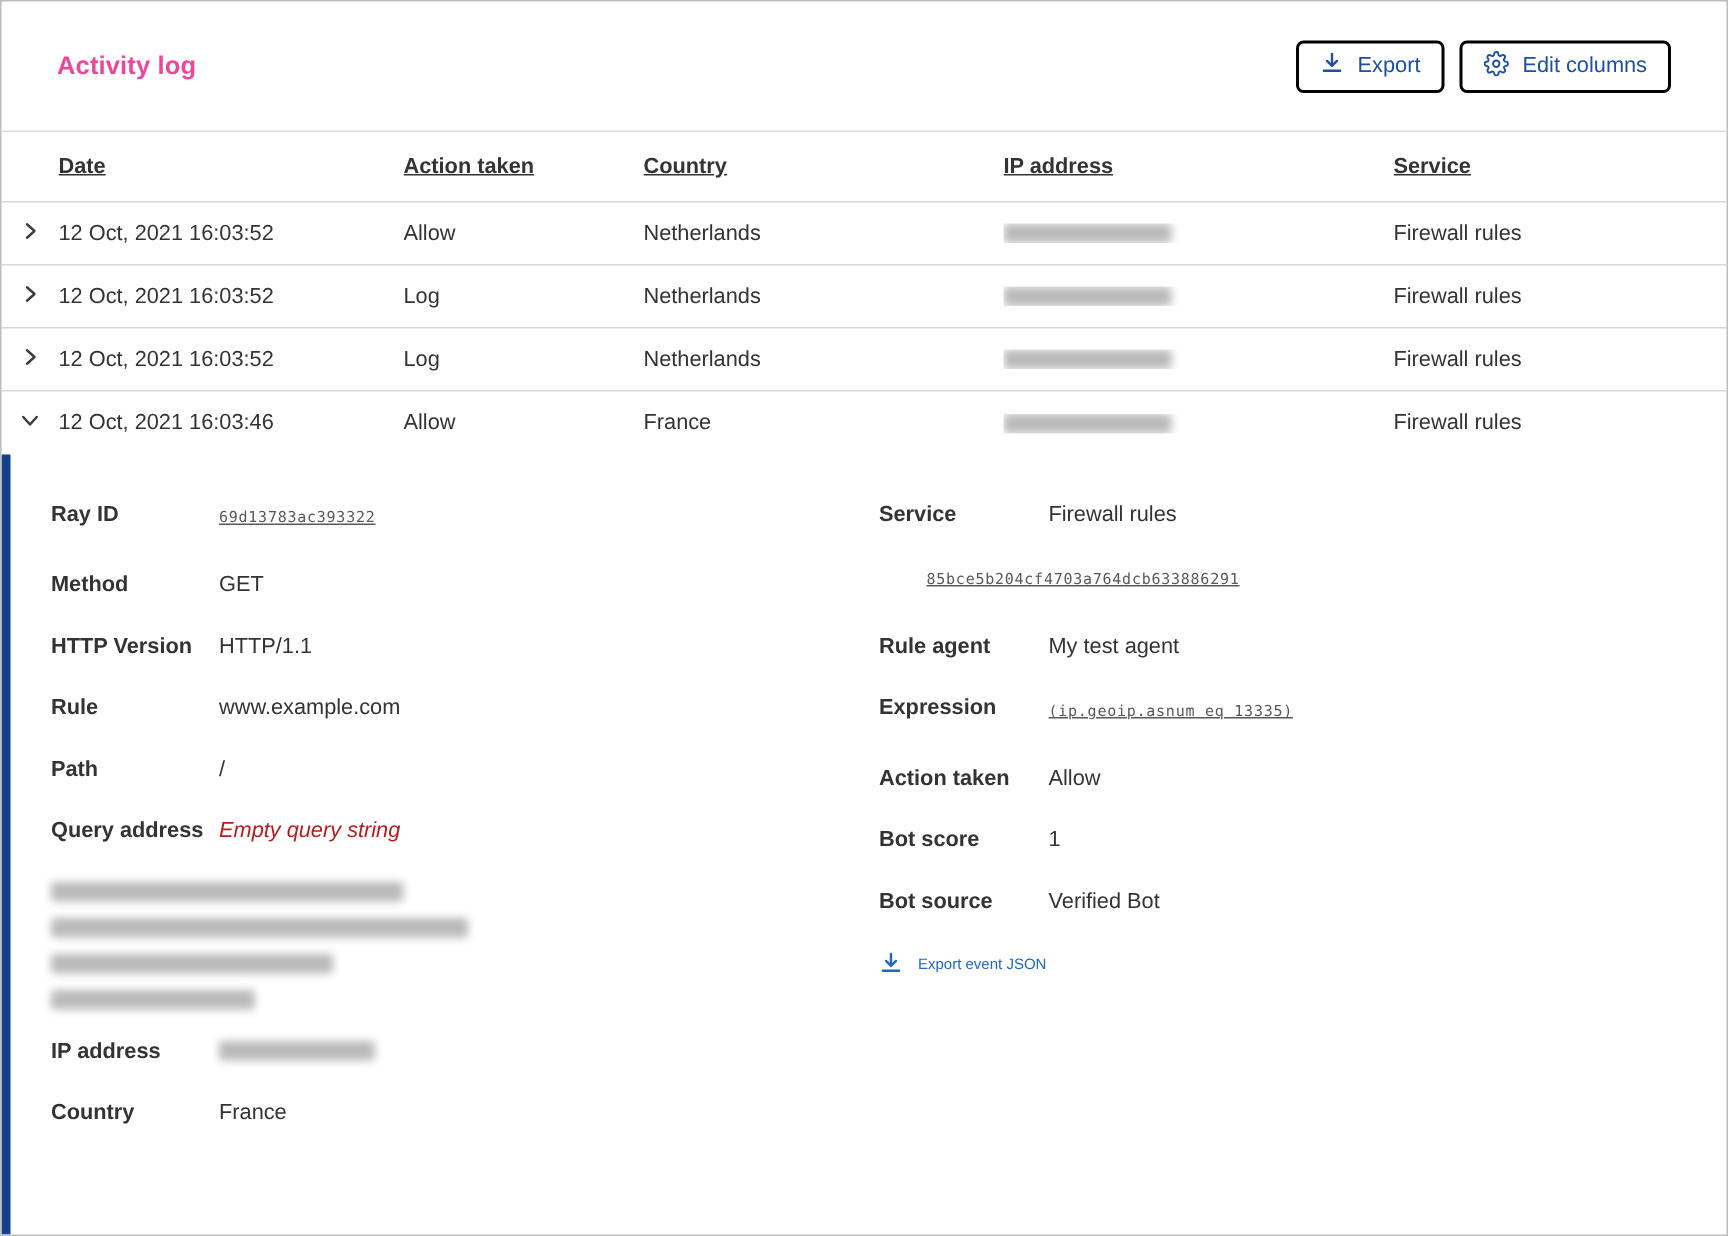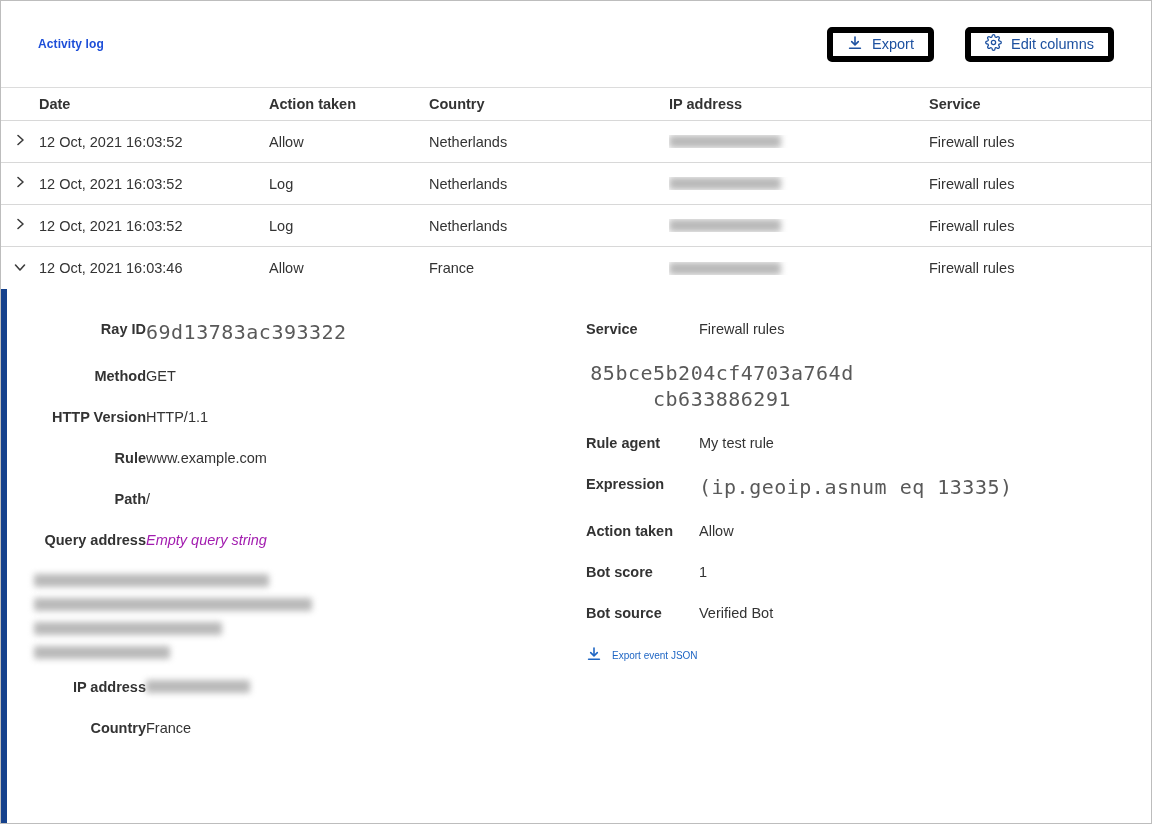--- a/index.html
+++ b/index.html
@@ -13,41 +13,41 @@
     display:flex; flex-direction:column;
     overflow:hidden;
   }
 
   
   .header {
     height:86px; flex:0 0 auto;
     display:flex; align-items:center; justify-content:space-between;
     padding:0 37px;
   }
-  .page-title { font-size:12px; font-weight:700; color:#1d4ed8; letter-spacing:.1px; }
+  .page-title { font-size:17px; font-weight:700; color:#ec4899; letter-spacing:.1px; }
   .toolbar { display:flex; gap:10px; }
   .btn {
     display:inline-flex; align-items:center; gap:9px;
     height:35px; padding:0 14px;
     background:#fff;
-    border:6px solid #000000; border-radius:5px;
+    border:2px solid #000000; border-radius:5px;
     color:#1d51a0; font-size:14.5px; font-family:inherit;
-    cursor:pointer; white-space:nowrap;margin-left:21px;
+    cursor:pointer; white-space:nowrap;
   }
   .btn svg { flex:0 0 auto; }
 
   
   .trow {
     display:grid;
     grid-template-columns:38px 230px 160px 240px 260px 1fr;
     align-items:center;
     border-bottom:1px solid #d8d8d8;
     font-size:14.5px;
   }
-  .thead { height:34px; border-top:1px solid #dcdcdc; }
+  .thead { height:48px; border-top:1px solid #dcdcdc;text-decoration:underline; }
   .thead .cell { font-weight:700; color:#333; }
   .drow { height:42px; }
   .drow.expanded { border-bottom:none; }
   .cell { overflow:hidden; white-space:nowrap; }
   .chev-cell { display:flex; justify-content:center; align-items:center; cursor:pointer; }
   .chev-cell svg { stroke:#3c3c3c; }
 
   
   .blur {
     background:#8f8f8f; height:13px; border-radius:2px;
@@ -59,29 +59,29 @@
   .panel {
     flex:1 1 auto;
     border-left:6px solid #15418c;
     padding:30px 30px 0 27px;
     display:flex;
   }
   .dcol-left  { width:552px; flex:0 0 auto; }
   .dcol-right { flex:1 1 auto; }
   .ditem { display:flex; margin-bottom:21px; font-size:14.5px; line-height:20px; }
   .dlabel { flex:0 0 auto; font-weight:700; color:#333; }
-  .dcol-left  .dlabel { width:112px;text-align:right; }
+  .dcol-left  .dlabel { width:112px; }
   .dcol-right .dlabel { width:113px; }
   .dvalue { color:#333; }
   .mono {
     font-family:"DejaVu Sans Mono","Liberation Mono",monospace;
-    font-size:20px; color:#595959; letter-spacing:.5px; line-height:26px;
+    font-size:10px; color:#595959; letter-spacing:.5px; line-height:26px;text-decoration:underline;
   }
   .wrap-id { width:272px; word-break:break-all;text-align:center; }
-  .italic { font-style:italic; color:#a21caf; }
+  .italic { font-style:italic; color:#b91c1c; }
   .ua-lines { display:flex; flex-direction:column; gap:11px; padding-top:3px; }
   .ua-lines .blur { height:13px; }
 
   .export-link {
     display:inline-flex; align-items:center; gap:10px;
     color:#1f66c4; font-size:10px; cursor:pointer;
     background:none; border:none; font-family:inherit; padding:0;
     margin-top:2px;
   }
 </style>
@@ -242,21 +242,21 @@
     <div class="dcol-right">
       <div class="ditem">
           <div class="dlabel">Service</div>
           <div class="dvalue">Firewall rules</div>
         </div>
       <div class="ditem">
           <div class="dvalue mono wrap-id">85bce5b204cf4703a764dcb633886291</div>
         </div>
       <div class="ditem">
           <div class="dlabel">Rule agent</div>
-          <div class="dvalue">My test rule</div>
+          <div class="dvalue">My test agent</div>
         </div>
       <div class="ditem">
           <div class="dlabel">Expression</div>
           <div class="dvalue mono">(ip.geoip.asnum eq 13335)</div>
         </div>
       <div class="ditem">
           <div class="dlabel">Action taken</div>
           <div class="dvalue">Allow</div>
         </div>
       <div class="ditem">

